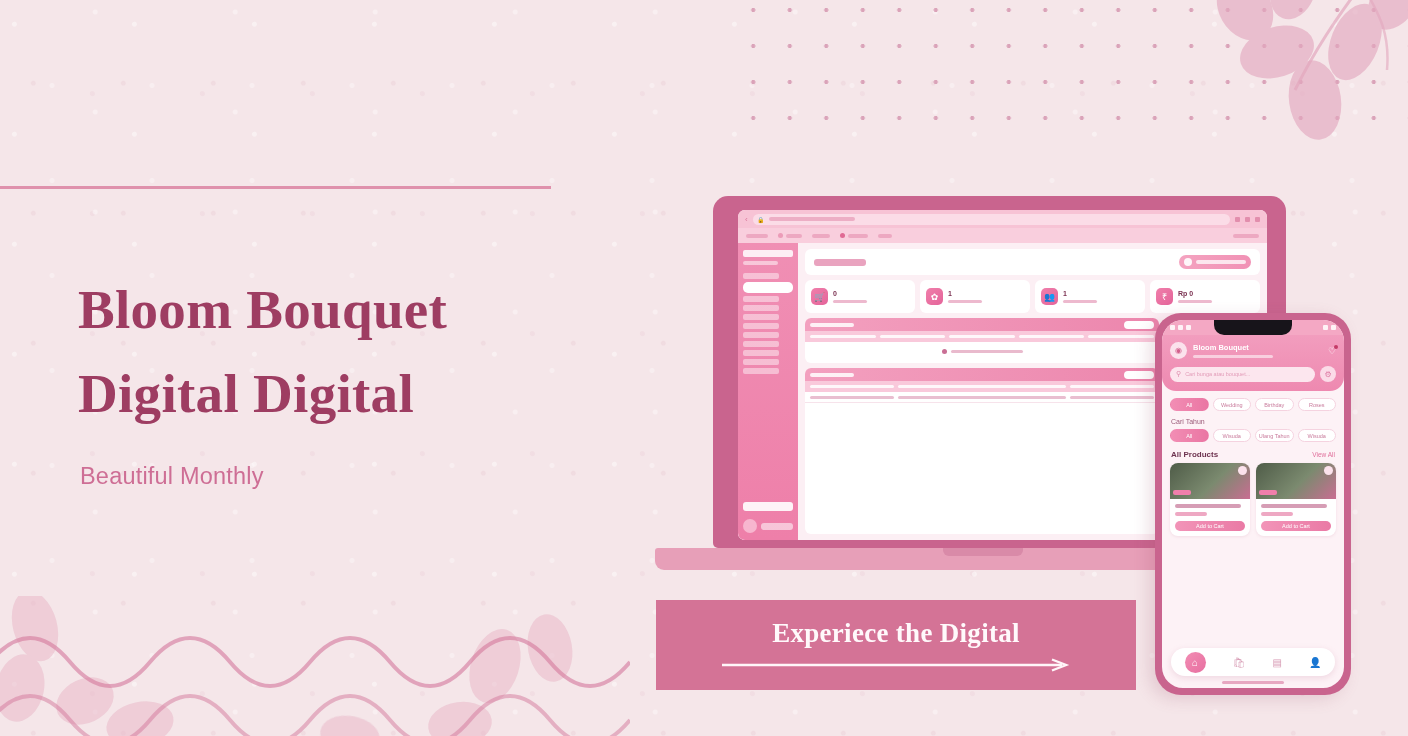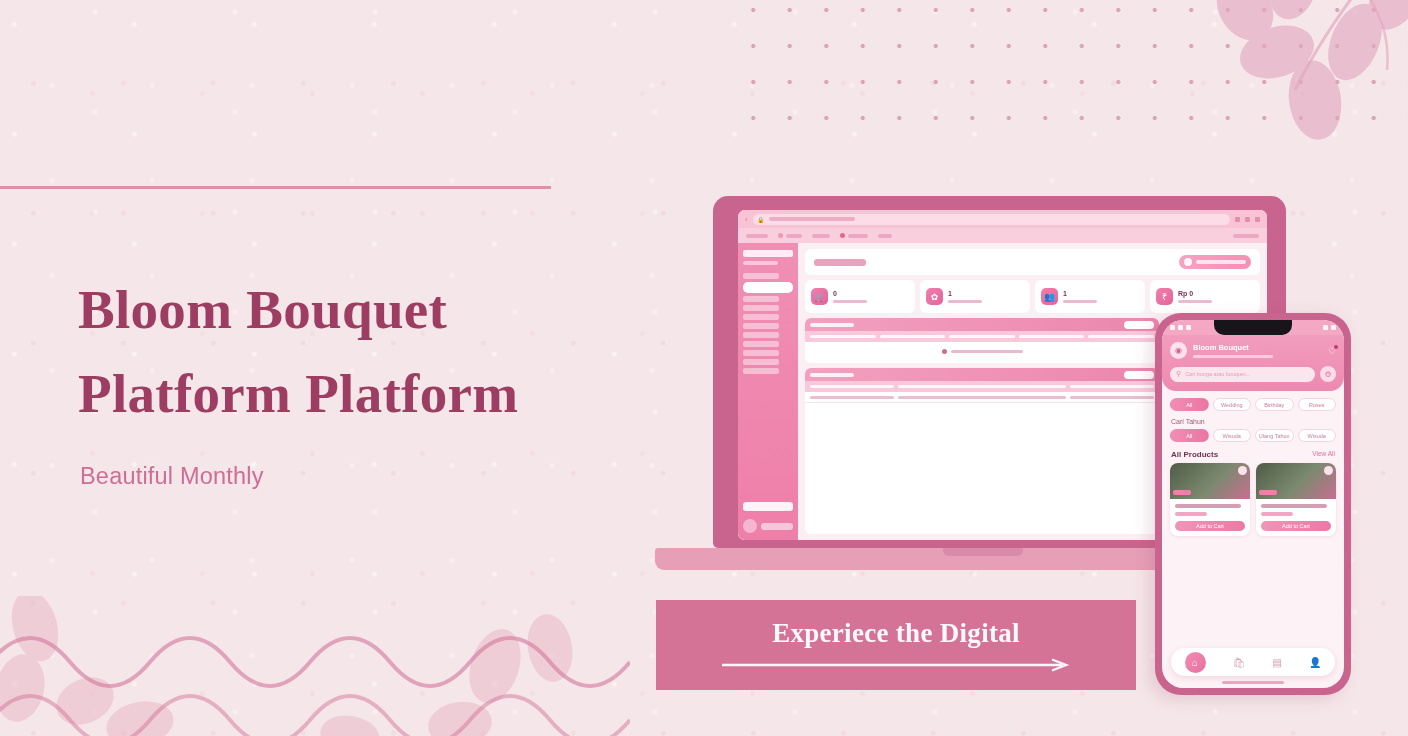--- a/index.html
+++ b/index.html
@@ -127,21 +127,21 @@
     background:linear-gradient(135deg,#5E6B55 0%,#7E8D72 40%,#C76E92 100%); }
   .herobars{ position:absolute; inset:0; opacity:.35;
     background:repeating-linear-gradient(115deg, rgba(255,255,255,.16) 0 4px, transparent 4px 9px); }
   .herotxt{ position:absolute; left:7px; bottom:12px; font-size:8px; font-weight:bold; color:#FFF; text-shadow:0 1px 2px rgba(0,0,0,.45); }
   .dots{ position:absolute; bottom:4px; left:50%; transform:translateX(-50%); display:flex; gap:3px; }
   .dots i{ width:3px; height:3px; border-radius:50%; background:#FFF; opacity:.55; display:block; }
   .dots i.on{ opacity:1; width:7px; border-radius:2px; }
   .chips{ display:flex; gap:4px; padding:7px 8px 0; }
   .chip{ flex:1; height:13px; border-radius:7px; background:#FFF; border:1px solid #F5D3E0; font-size:5.5px; color:#C97B9C; display:flex; align-items:center; justify-content:center; }
   .chip.on{ background:linear-gradient(90deg,#F28DB4,#EA76A3); color:#FFF; border-color:transparent; }
-  .secrow{ display:flex; align-items:flex-start; justify-content:space-between; padding:8px 9px 4px; }
+  .secrow{ display:flex; align-items:center; justify-content:space-between; padding:8px 9px 4px; }
   .sectitle{ font-size:8px; font-weight:bold; color:#6E3350; }
   .viewall{ font-size:6.5px; color:#E0709C; }
   .prods{ display:flex; gap:6px; padding:0 8px; }
   .prod{ flex:1; background:#FFF; border-radius:8px; overflow:hidden; box-shadow:0 1px 3px rgba(190,120,150,.16); }
   .pimg{ height:36px; background:linear-gradient(135deg,#4F5C48,#7B8A6F 55%,#C96D92); position:relative; }
   .pimg .fav{ position:absolute; right:3px; top:3px; width:9px; height:9px; border-radius:50%; background:#FCE2EC; }
   .pimg .tag{ position:absolute; left:3px; bottom:4px; width:18px; height:5px; border-radius:2px; background:#F07FAB; }
   .ptitle{ height:4px; width:82%; background:#D69DB5; border-radius:2px; margin:5px 5px 0; }
   .pprice{ height:4px; width:40%; background:#EEA8C3; border-radius:2px; margin:4px 5px 0; }
   .pbtn{ height:10px; border-radius:6px; background:linear-gradient(90deg,#F294B8,#EA7AA5); margin:5px; display:flex; align-items:center; justify-content:center; font-size:5.5px; color:#FFF; }
@@ -197,21 +197,21 @@
     <svg width="640" height="130" viewBox="0 0 640 130" preserveAspectRatio="none">
       <path d="M0 42 Q 40 -6 80 42 T 160 42 T 240 42 T 320 42 T 400 42 T 480 42 T 560 42 T 640 42" stroke="#D47A9C" stroke-width="4" fill="none" opacity="0.72"></path>
       <path d="M0 100 Q 40 52 80 100 T 160 100 T 240 100 T 320 100 T 400 100 T 480 100 T 560 100 T 640 100" stroke="#D47A9C" stroke-width="4" fill="none" opacity="0.6"></path>
     </svg>
   </div>
 
   <div class="rule"></div>
 
   <h1 class="headline">
     <span>Bloom Bouquet</span>
-    <span class="l2">Platform Platform</span>
+    <span class="l2">Digital Digital</span>
   </h1>
 
   <div class="subhead">
     <div>Beautiful Monthly</div>
   </div>
 
 
   <div class="laptop">
     <div class="lid">
       <div class="screen">

